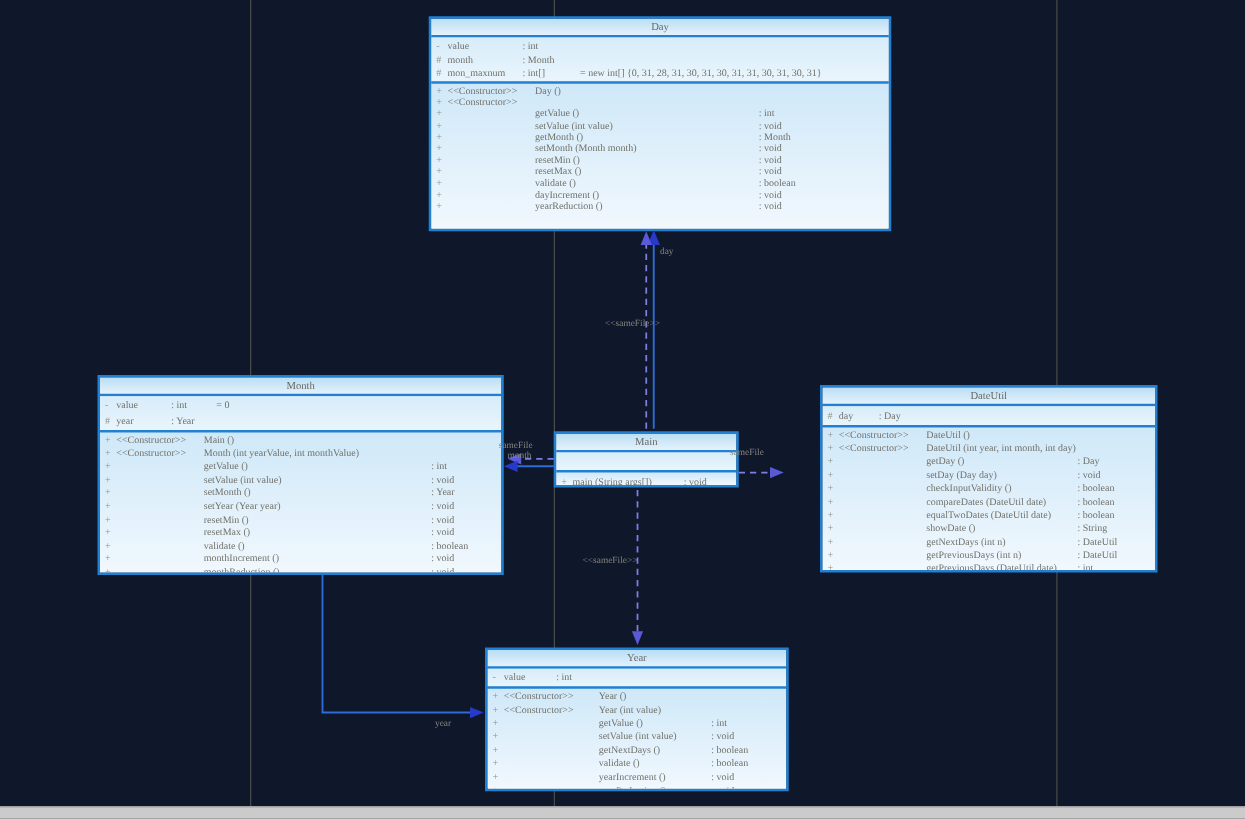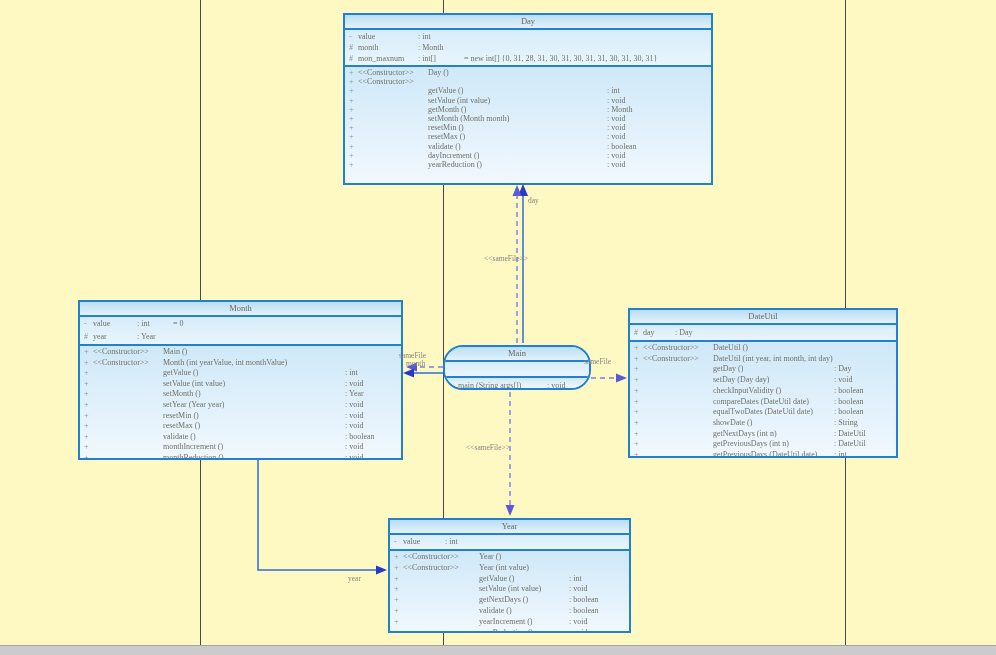--- a/index.html
+++ b/index.html
@@ -1,18 +1,18 @@
 <!DOCTYPE html>
 <html><head>
 <meta charset="utf-8">
 <style>
   html,body{margin:0;padding:0;background:#ffffff;}
   #canvas{
     position:relative;width:996px;height:655px;overflow:hidden;
-    background:#fef9c3;
+    background:#0f172a;
     font-family:"Liberation Serif","DejaVu Serif",serif;
   }
   
   .page-guide{position:absolute;top:0;width:1px;height:645px;background:#4a4a4a;z-index:1;}
   
   .bottom-strip{position:absolute;left:0;top:645px;width:996px;height:10px;background:#cbcbcb;border-top:1px solid #a2a2a2;z-index:5;}
   
   .uml-class{
     position:absolute;z-index:2;display:flex;flex-direction:column;
     border:2px solid #2180d2;background:linear-gradient(180deg,#d2eaf9,#eef7fd);
@@ -240,33 +240,33 @@
           <span class="c-ret">: void</span>
         </div>
         <div class="uml-row" style="grid-template-columns: 13px 70px 1fr 56px; line-height: 10.6px;">
           <span class="c-vis">+</span>
           <span class="c-stereo"></span>
           <span class="c-sig">monthReduction ()</span>
           <span class="c-ret">: void</span>
         </div>
       </div>
     </div>
-    <div class="uml-class" style="left: 443px; top: 345px; width: 148px; height: 45px; border-radius: 20px;">
+    <div class="uml-class" style="left: 443px; top: 345px; width: 148px; height: 45px;">
       <div class="uml-title">Main</div>
       <div class="uml-comp uml-attrs"></div>
       <div class="uml-comp uml-methods">
         <div class="uml-row" style="grid-template-columns: 13px 0px 1fr 42px; line-height: 13px;">
           <span class="c-vis">+</span>
           <span class="c-stereo"></span>
           <span class="c-sig">main (String args[])</span>
           <span class="c-ret">: void</span>
         </div>
       </div>
     </div>
-    <div class="uml-class" style="left: 628px; top: 308px; width: 270px; height: 150px;">
+    <div class="uml-class" style="left: 656px; top: 308px; width: 270px; height: 150px;">
       <div class="uml-title">DateUtil</div>
       <div class="uml-comp uml-attrs">
         <div class="uml-row" style="grid-template-columns: 13px 32px 1fr 0px; line-height: 13px;">
           <span class="c-vis">#</span>
           <span class="c-name">day</span>
           <span class="c-type">: Day</span>
           <span class="c-init"></span>
         </div>
       </div>
       <div class="uml-comp uml-methods">

